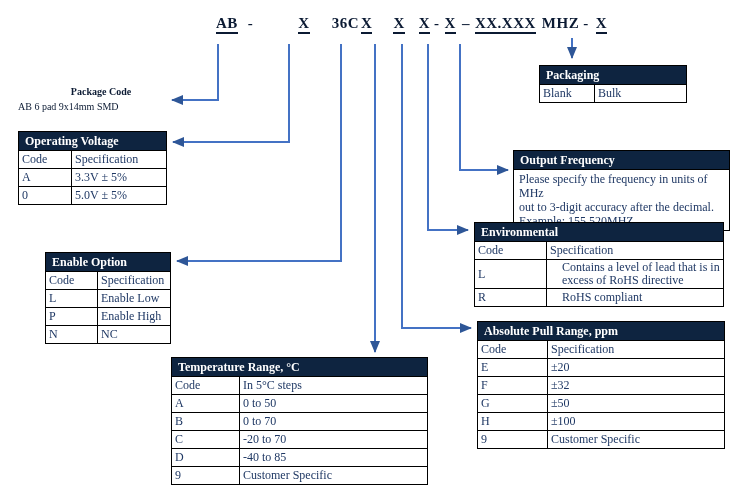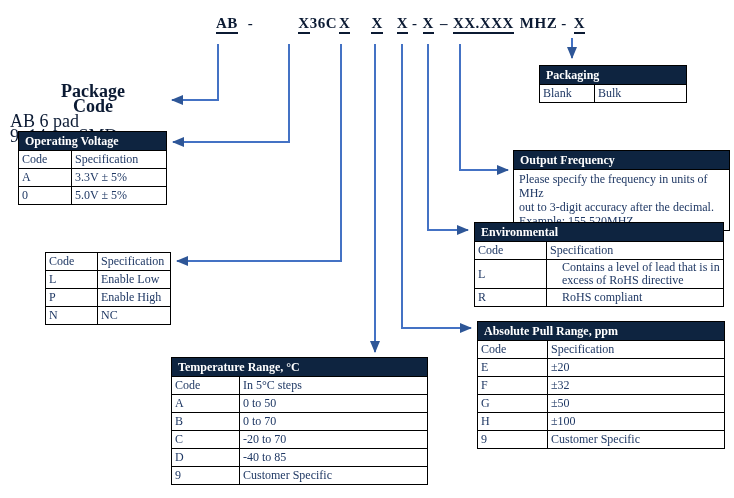--- a/index.html
+++ b/index.html
@@ -11,21 +11,21 @@
   .pn{
     position:absolute;left:216px;top:15px;display:flex;align-items:baseline;
     font-size:15px;font-weight:bold;color:#0B1A33;white-space:nowrap;letter-spacing:0.5px;
   }
   .pn .seg{display:inline-block;}
   .pn .u{border-bottom:2px solid #0B1A33;padding-bottom:0px;}
   
   .connectors{position:absolute;left:0;top:0;pointer-events:none;}
   .connectors polyline{fill:none;stroke:var(--accent,#4472C4);stroke-width:2;}
   
-  .pkgcode{position:absolute;left:10px;top:84px;width:132px;font-size:18px;line-height:15px;color:#0B1A33;}
+  .pkgcode{position:absolute;left:18px;top:84px;width:132px;font-size:10px;line-height:15px;color:#0B1A33;}
   .pkgcode .t{font-weight:bold;text-align:center;padding-left:34px;}
   .pkgcode .v{text-align:left;}
   
   table.spec{
     position:absolute;border-collapse:collapse;table-layout:fixed;
     font-family:"Liberation Serif", serif;font-size:12px;color:var(--ink,#1F3864);
     background:#fff;
   }
   table.spec td{border:1px solid #000;text-align:left;padding:1px 3px;height:15px;line-height:13px;}
   table.spec td.hdr{
@@ -44,21 +44,21 @@
 </style>
 </head>
 <body>
 
 <div class="canvas">
 
   <div class="pn">
     <span class="seg u">AB</span>
     <span class="seg" style="margin-left:10px">-</span>
     <span class="seg u" style="margin-left:45px">X</span>
-    <span class="seg" style="margin-left:0">36C</span>
+    <span class="seg" style="margin-left:22px">36C</span>
     <span class="seg u" style="margin-left:2px">X</span>
     <span class="seg u" style="margin-left:21px">X</span>
     <span class="seg u" style="margin-left:14px">X</span>
     <span class="seg" style="margin-left:4px">-</span>
     <span class="seg u" style="margin-left:5px">X</span>
     <span class="seg" style="margin-left:6px">–</span>
     <span class="seg u" style="margin-left:5px">XX.XXX</span>
     <span class="seg" style="margin-left:6px">MHZ</span>
     <span class="seg" style="margin-left:4px">-</span>
     <span class="seg u" style="margin-left:7px">X</span>
@@ -108,20 +108,23 @@
     </tr>
   </tbody>
     </table>
 
   <table class="spec" id="tbl-enable">
     <colgroup>
         <col style="width:52px">
         <col>
       </colgroup>
     <tbody>
+        <tr>
+          <td class="hdr" colspan="2">Enable Option</td>
+        </tr>
     <tr>
       <td>Code</td>
       <td>Specification</td>
     </tr>
     <tr>
       <td>L</td>
       <td>Enable Low</td>
     </tr>
     <tr>
       <td>P</td>

